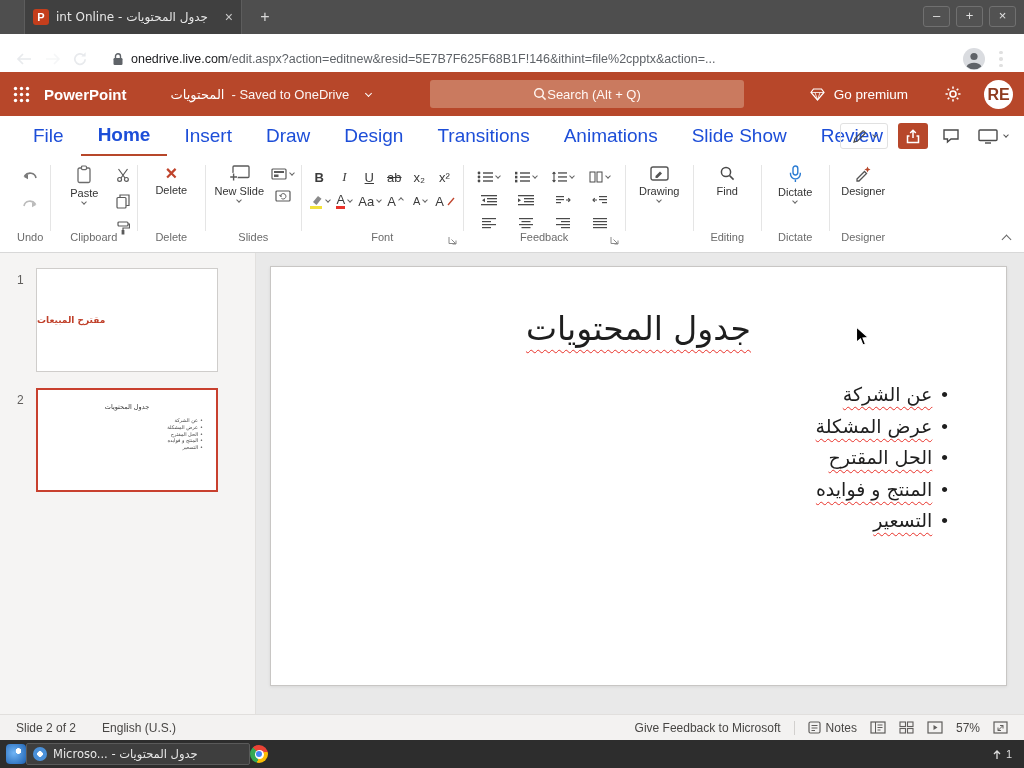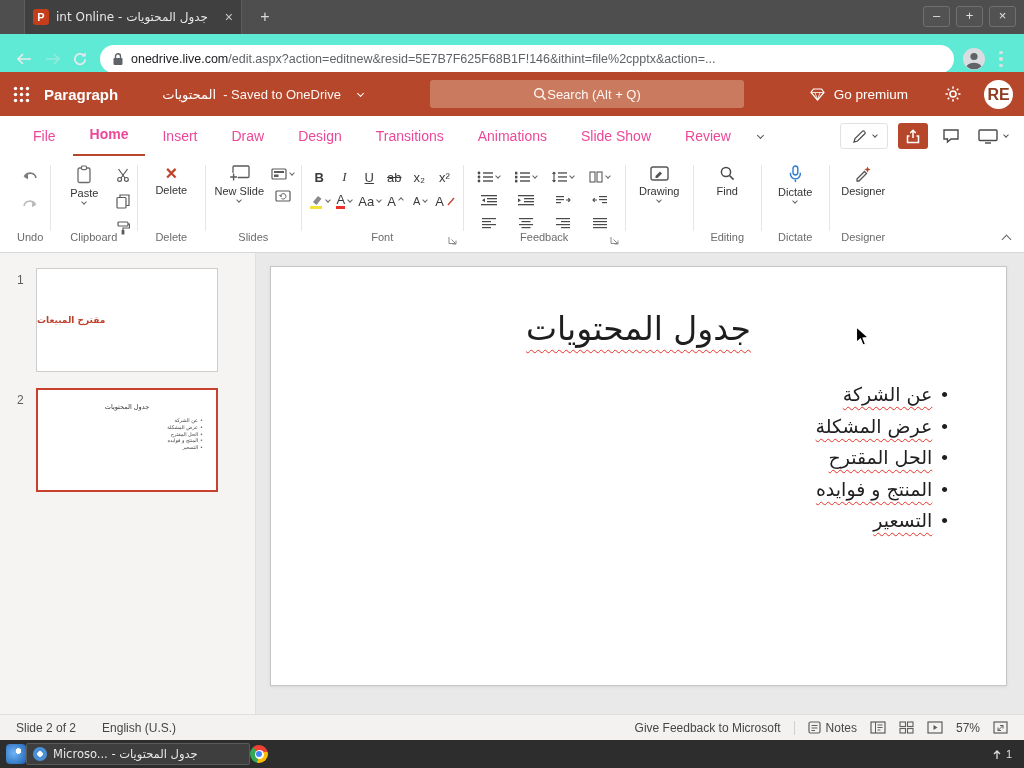--- a/index.html
+++ b/index.html
@@ -15,21 +15,21 @@
   .tabstrip{position:absolute;top:0;left:0;right:0;height:34px;background:#4E4E4E}
   .tab{position:absolute;left:24px;top:0;width:218px;height:34px;background:#404040;border-left:1px solid #5d5d5d;border-right:1px solid #5d5d5d;display:flex;align-items:center;padding:0 8px}
   .favicon{width:16px;height:16px;border-radius:3px;background:#C43E1C;color:#fff;font-size:11px;font-weight:bold;display:flex;align-items:center;justify-content:center;margin-right:7px;flex:none}
   .tab-title{color:#E6E6E6;font-size:12px;white-space:nowrap;overflow:hidden;flex:1}
   .tab-close{color:#C9C9C9;font-size:14px;margin-left:6px;cursor:default}
   .newtab{position:absolute;left:254px;top:6px;width:22px;height:22px;color:#D9D9D9;font-size:16px;display:flex;align-items:center;justify-content:center}
   .winctrls{position:absolute;right:8px;top:6px;display:flex;gap:6px}
   .winbtn{width:27px;height:21px;border:1px solid #707070;background:#525252;color:#E2E2E2;font-size:13px;line-height:18px;text-align:center;border-radius:3px}
 
   
-  .btoolbar{position:absolute;top:34px;left:0;right:0;height:50px;background:#5eead4;display:flex;align-items:center;padding:0 10px;gap:0}
+  .btoolbar{position:absolute;top:34px;left:0;right:0;height:50px;background:#ffffff;display:flex;align-items:center;padding:0 10px;gap:0}
   .navbtn{width:28px;height:28px;display:flex;align-items:center;justify-content:center;border-radius:50%}
   .dim{opacity:.4}
   .omnibox{flex:1;height:28px;background:#FFFFFF;border-radius:14px;display:flex;align-items:center;padding:0 12px;gap:7px;margin:0 6px;overflow:hidden}
   .url{font-size:12.5px;white-space:nowrap;overflow:hidden}
   .url .dom{color:#202124}
   .url .path{color:#5F6368}
   .menudots{display:flex;flex-direction:column;gap:3px;width:26px;align-items:center}
   .menudots i{width:3.5px;height:3.5px;border-radius:50%;background:#E0E0E0}
 
   
@@ -38,21 +38,21 @@
   .appname{font-size:15px;font-weight:bold;margin-right:44px}
   .docname{font-size:13px;margin-right:7px}
   .savestatus{font-size:13px;margin-right:17px;opacity:.95}
   .hsearch{position:absolute;left:430px;top:8px;width:314px;height:28px;background:#CA7A5F;border-radius:3px;display:flex;align-items:center;justify-content:center;font-size:13px;color:#FFF7F4}
   .premium{position:absolute;right:116px;top:0;height:44px;display:flex;align-items:center;gap:9px;font-size:13.5px}
   .hgear{position:absolute;right:62px;top:13px}
   .avatar{position:absolute;right:11px;top:8px;width:29px;height:29px;border-radius:50%;background:#ffffff;color:#8E3B1F;font-size:16px;font-weight:bold;display:flex;align-items:center;justify-content:center}
 
   
   .menubar{position:absolute;top:116px;left:0;right:0;height:40px;background:#fff;display:flex;align-items:center;padding:0 16px}
-  .mtab{padding:0 17px;font-size:14px;color:#ec4899;height:40px;line-height:40px}
+  .mtab{padding:0 17px;font-size:19px;color:#1d4ed8;height:40px;line-height:40px}
   .mtab.active{font-weight:bold;border-bottom:2.5px solid #B7472A;line-height:37px}
   .mtab-more{margin-left:10px;color:#555}
   .mbright{position:absolute;right:12px;top:7px;display:flex;align-items:center;gap:10px}
   .inkbtn{width:48px;height:26px;border:1px solid #E1E1E1;border-radius:3px;display:flex;align-items:center;justify-content:center;gap:6px;color:#555}
   .sharebtn{width:30px;height:26px;background:#B7472A;border-radius:3px;display:flex;align-items:center;justify-content:center}
   .ghostbtn{height:26px;display:flex;align-items:center;justify-content:center;gap:6px;color:#555;padding:0 4px}
 
   
   .ribbon{position:absolute;top:156px;left:0;right:0;height:97px;background:#fff;border-bottom:1px solid #D8D8D8;display:flex;padding:4px 10px 0}
   .rgroup{position:relative;display:flex;flex-direction:column;align-items:center;padding:0 7px}
@@ -179,21 +179,21 @@
             <circle cx="14.5" cy="2.5" r="1.7"></circle>
             <circle cx="2.5" cy="8.5" r="1.7"></circle>
             <circle cx="8.5" cy="8.5" r="1.7"></circle>
             <circle cx="14.5" cy="8.5" r="1.7"></circle>
             <circle cx="2.5" cy="14.5" r="1.7"></circle>
             <circle cx="8.5" cy="14.5" r="1.7"></circle>
             <circle cx="14.5" cy="14.5" r="1.7"></circle>
           </g>
         </svg>
     </span>
-    <span class="appname">Paragraph</span>
+    <span class="appname">PowerPoint</span>
     <span class="docname ar">المحتويات</span>
     <span class="savestatus">- Saved to OneDrive</span>
     <span class="chev" style="color:#fff"></span>
     <div class="hsearch">
       <svg width="14" height="14">
           <circle cx="6" cy="6" r="4.3" fill="none" stroke="#FFF4EF" stroke-width="1.5"></circle>
           <path d="M9.2 9.2l3.4 3.4" stroke="#FFF4EF" stroke-width="1.5"></path>
         </svg>
       <span>Search (Alt + Q)</span>
     </div>

